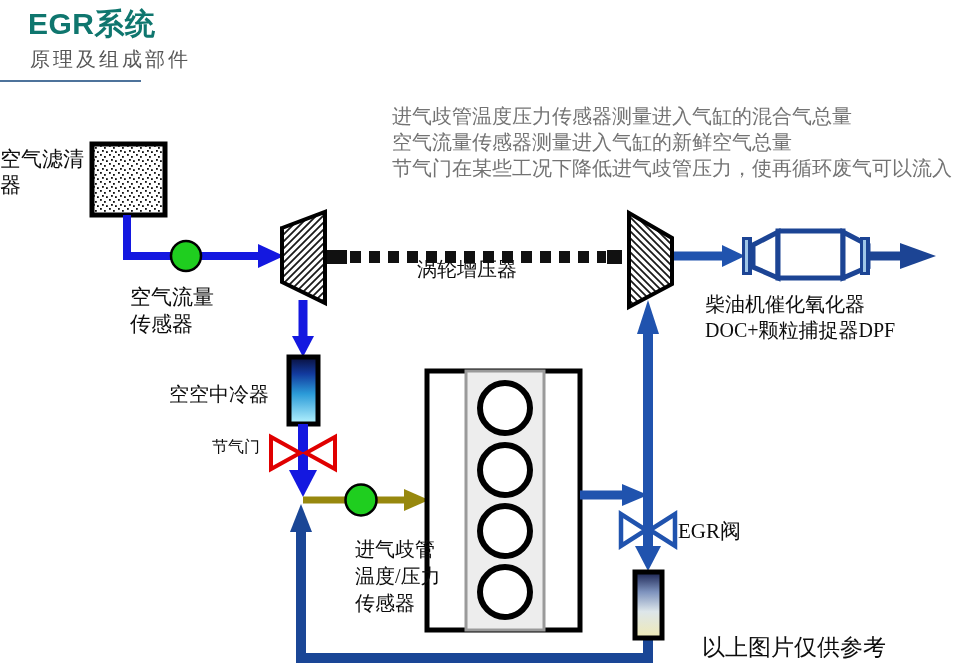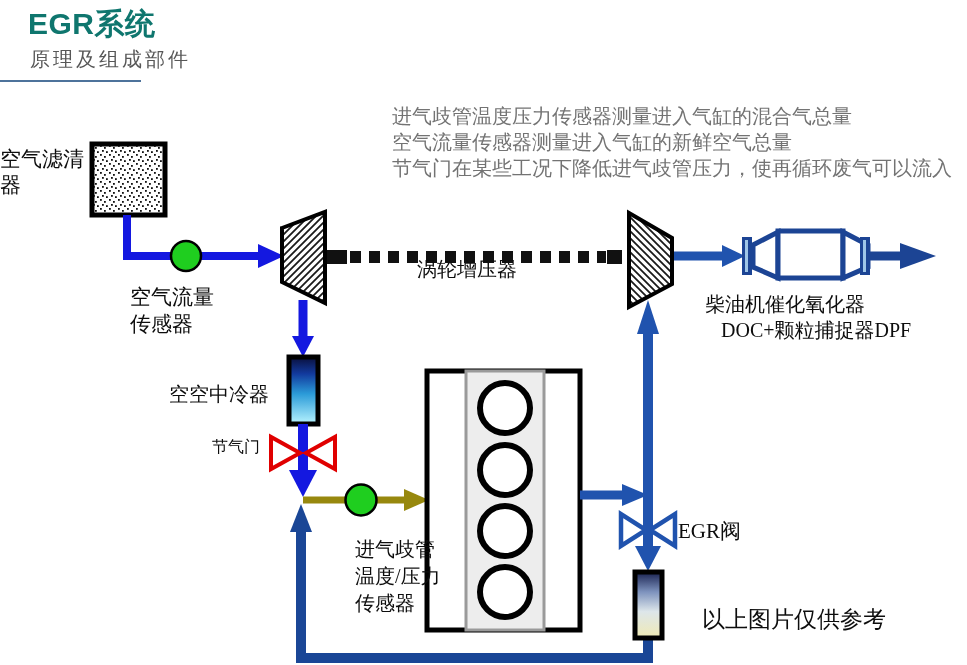--- a/index.html
+++ b/index.html
@@ -12,27 +12,27 @@
          color:#0f766e;letter-spacing:.5px;}
   #subtitle{position:absolute;left:30px;top:46px;font-size:20px;color:#575757;
             letter-spacing:3px;}
   #rule{position:absolute;left:0;top:80px;width:141px;height:2px;background:#4e739b;}
   .note{position:absolute;left:392px;width:575px;font-size:20px;line-height:26px;
         color:#737373;font-weight:500;white-space:nowrap;}
   #lbl-air-filter{left:0px;top:146px;width:94px;font-size:21px;line-height:26px;}
   #lbl-air-flow{left:130px;top:284px;width:96px;font-size:21px;line-height:27px;}
   #lbl-turbo{left:417px;top:218px;font-size:20px;white-space:nowrap;margin-top:38px;}
   #lbl-cat1{left:705px;top:291px;font-size:20px;white-space:nowrap;}
-  #lbl-cat2{left:705px;top:317px;font-size:20px;white-space:nowrap;margin-left:16px;}
+  #lbl-cat2{left:705px;top:317px;font-size:20px;white-space:nowrap;}
   #lbl-ic{left:169px;top:381px;font-size:20px;white-space:nowrap;}
   #lbl-throttle{left:212px;top:437px;font-size:16px;white-space:nowrap;}
   #lbl-manifold{left:316px;top:536px;font-size:20px;line-height:27px;white-space:nowrap;margin-left:39px;}
   #lbl-egr-valve{left:678px;top:517px;font-size:21px;white-space:nowrap;}
   #lbl-egr-cooler{left:667px;top:592px;font-size:21px;white-space:nowrap;}
-  #lbl-disclaimer{left:702px;top:604px;font-size:23px;white-space:nowrap;text-align:center;}
+  #lbl-disclaimer{left:702px;top:632px;font-size:23px;white-space:nowrap;text-align:center;}
 </style>
 </head>
 <body>
 
 <div id="stage">
 
   <svg id="diagram" width="967" height="665" viewBox="0 0 967 665">
     <defs>
       <pattern id="stipple" width="9" height="9" patternUnits="userSpaceOnUse">
         <rect width="9" height="9" fill="#fff"></rect>

